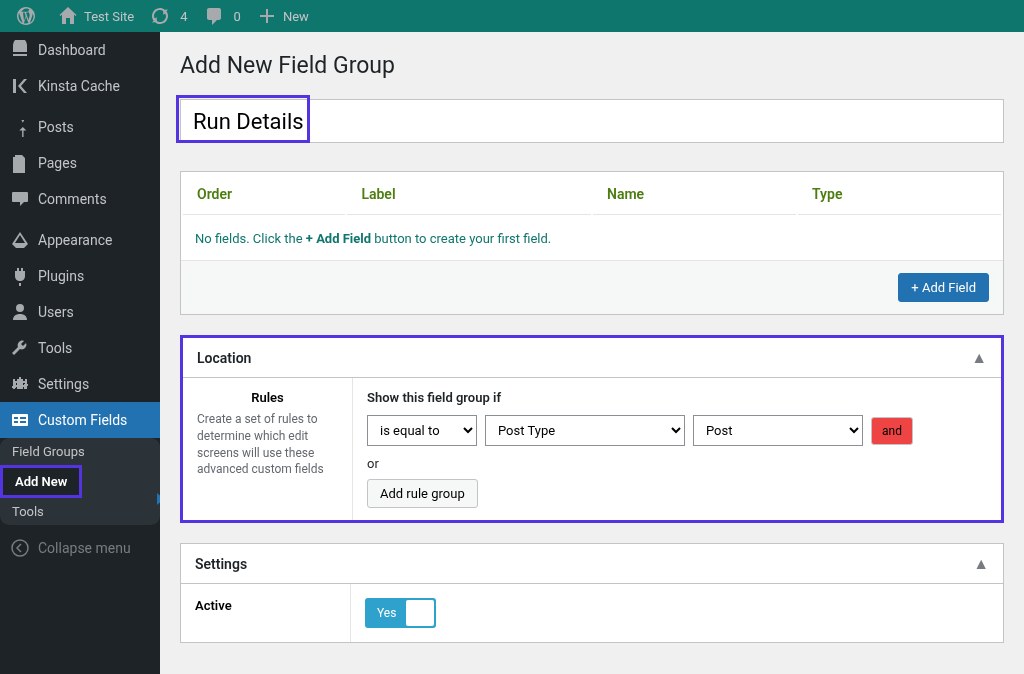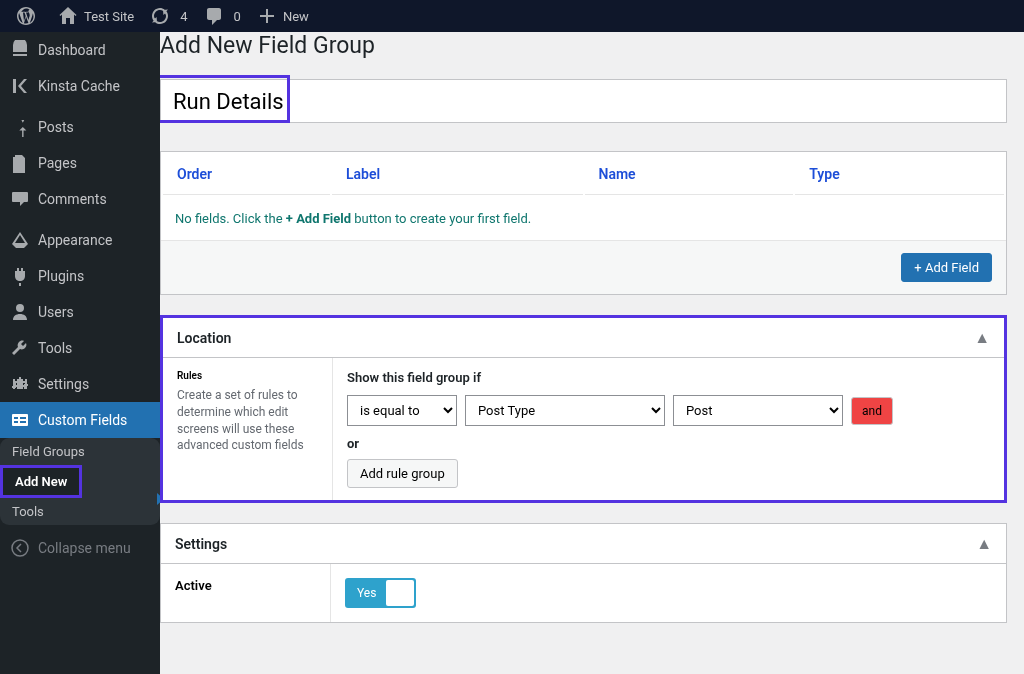--- a/index.html
+++ b/index.html
@@ -1,66 +1,66 @@
 <!DOCTYPE html>
 <html><head>
   <meta charset="utf-8">
   <style>
     * { margin: 0; padding: 0; box-sizing: border-box; font-family: -apple-system, BlinkMacSystemFont, "Segoe UI", Roboto, sans-serif; }
     body { background: #f0f0f1; width: 1024px; height: 674px; overflow: hidden; }
     
-    .admin-bar { height: 32px; background: #0f172a; color: #c3c4c7; display: flex; align-items: center; padding: 0 8px; font-size: 13px; }
+    .admin-bar { height: 32px; background: #0f766e; color: #c3c4c7; display: flex; align-items: center; padding: 0 8px; font-size: 13px; }
     .admin-bar-item { display: flex; align-items: center; padding: 0 8px; cursor: pointer; height: 32px; }
     .admin-bar-item svg, .admin-bar-item .dashicon { width: 20px; height: 20px; fill: #a7aaad; margin-right: 6px; }
     .admin-bar-item span.count { margin-left: 4px; }
     
     .wp-sidebar { position: absolute; top: 32px; left: 0; width: 160px; height: calc(674px - 32px); background: #1d2327; color: #c3c4c7; }
     .menu-item { display: flex; align-items: center; padding: 8px 10px; font-size: 14px; cursor: pointer; }
     .menu-item svg, .menu-item .dashicon { width: 20px; height: 20px; fill: #a7aaad; margin-right: 8px; }
     .menu-item.active { background: #2271b1; color: #fff; }
     .menu-item.active svg { fill: #fff; }
     .menu-separator { height: 5px; }
     .submenu { background: #2c3338; border-radius: 9px; }
     .submenu-item { padding: 6px 12px; font-size: 13px; color: #c3c4c7; cursor: pointer; }
     .submenu-item.current { color: #fff; font-weight: 600; background: #1d2327; }
     .submenu-item.highlighted { border: 3px solid #5433e0; }
     
-    .content { position: absolute; top: 32px; left: 160px; right: 17px; background: #f0f0f1; height: calc(674px - 32px); overflow-y: auto; }
+    .content { position: absolute; top: 32px; left: 160px; right: 0; padding: 20px; background: #f0f0f1; height: calc(674px - 32px); overflow-y: auto; }
     .page-title { font-size: 23px; font-weight: 400; color: #1d2327; margin-bottom: 20px; }
     
     .title-row { position: relative; height: 44px; margin-bottom: 28px; }
     .title-row input { width: 100%; height: 44px; font-size: 22px; padding: 0 12px; border: 1px solid #c3c4c7; background: #fff; }
     .title-highlight { position: absolute; left: -4px; top: -4px; border: 3px solid #5433e0; padding: 1px 6px 1px 1px; pointer-events: none; height: 48px; display: flex; align-items: center;}
     .title-highlight-inner { font-size: 20px; visibility:hidden; padding: 0 10px;}
     
     .postbox { background: #fff; border: 1px solid #c3c4c7; margin-bottom: 20px; }
     .postbox-header { padding: 10px 14px; border-bottom: 1px solid #c3c4c7; display: flex; justify-content: space-between; align-items: center; }
     .postbox-header h2 { font-size: 14px; font-weight: 600; color: #1d2327; }
     .toggle-indicator { color: #787c82; font-size: 16px; cursor: pointer; }
     
     .fields-table { width: 100%; }
-    .fields-table th { text-align: left; padding: 12px 14px; font-size: 14px; font-weight: 600; color: #1d4ed8; border-bottom: 1px solid #e5e5e5;}
+    .fields-table th { text-align: left; padding: 12px 14px; font-size: 14px; font-weight: 600; color: #4d7c0f; border-bottom: 1px solid #e5e5e5;}
     .no-fields-msg { padding: 14px; font-size: 13px; color: #0f766e; border-bottom: 1px solid #e5e5e5; }
     .fields-footer { padding: 12px 14px; text-align: right; background: #f6f7f7; }
     .btn-primary { background: #2271b1; color: #fff; border: 1px solid #2271b1; padding: 6px 12px; font-size: 13px; border-radius: 3px; cursor: pointer; }
     
     .location-box { border: 3px solid #5433e0; }
     .location-body { display: flex; }
     .location-sidebar { width: 170px; padding: 12px 14px; border-right: 1px solid #e5e5e5; }
-    .location-sidebar h3 { font-size: 10px; font-weight: 600; margin-bottom: 6px; }
+    .location-sidebar h3 { font-size: 13px; font-weight: 600; margin-bottom: 6px; text-align: center; }
     .location-sidebar p { font-size: 12px; color: #646970; line-height: 1.4; }
     .location-main { flex: 1; padding: 12px 14px; }
     .location-main label { font-size: 13px; font-weight: 600; color: #1d2327; display: block; margin-bottom: 10px; }
     .rule-row { display: flex; gap: 8px; align-items: center; margin-bottom: 10px; }
     .rule-select { padding: 6px 8px; border: 1px solid #8c8f94; background: #fff; font-size: 13px; }
     .sel-param { width: 200px; }
     .sel-operator { width: 110px; }
     .sel-value { width: 170px; }
     .rule-and-btn { padding: 6px 10px; border: 1px solid #c3c4c7; background: #ef4444; font-size: 12px; border-radius: 3px; cursor: pointer; }
-    .or-label { font-size: 13px; font-weight: 700; color: #1d2327; margin: 8px 0; }
+    .or-label { font-size: 13px; font-weight: 400; color: #1d2327; margin: 8px 0; }
     .btn-secondary { padding: 6px 12px; border: 1px solid #c3c4c7; background: #f6f7f7; font-size: 13px; border-radius: 3px; cursor: pointer; }
     
     .settings-body { display: flex; }
     .settings-label { width: 170px; padding: 14px; font-size: 13px; font-weight: 600; border-right: 1px solid #e5e5e5; }
     .settings-control { flex: 1; padding: 14px; }
     .toggle-switch { display: inline-flex; align-items: center; background: #2ea2cc; border-radius: 3px; height: 30px; padding: 2px; cursor: pointer;}
     .toggle-yes { color: #fff; font-size: 12px; padding: 0 10px; }
     .toggle-handle { width: 28px; height: 26px; background: #fff; border-radius: 2px; }
     
     .arrow-marker { position: absolute; left: 157px; width: 0; height: 0; border-top: 6px solid transparent; border-bottom: 6px solid transparent; border-left: 7px solid #2271b1; }

